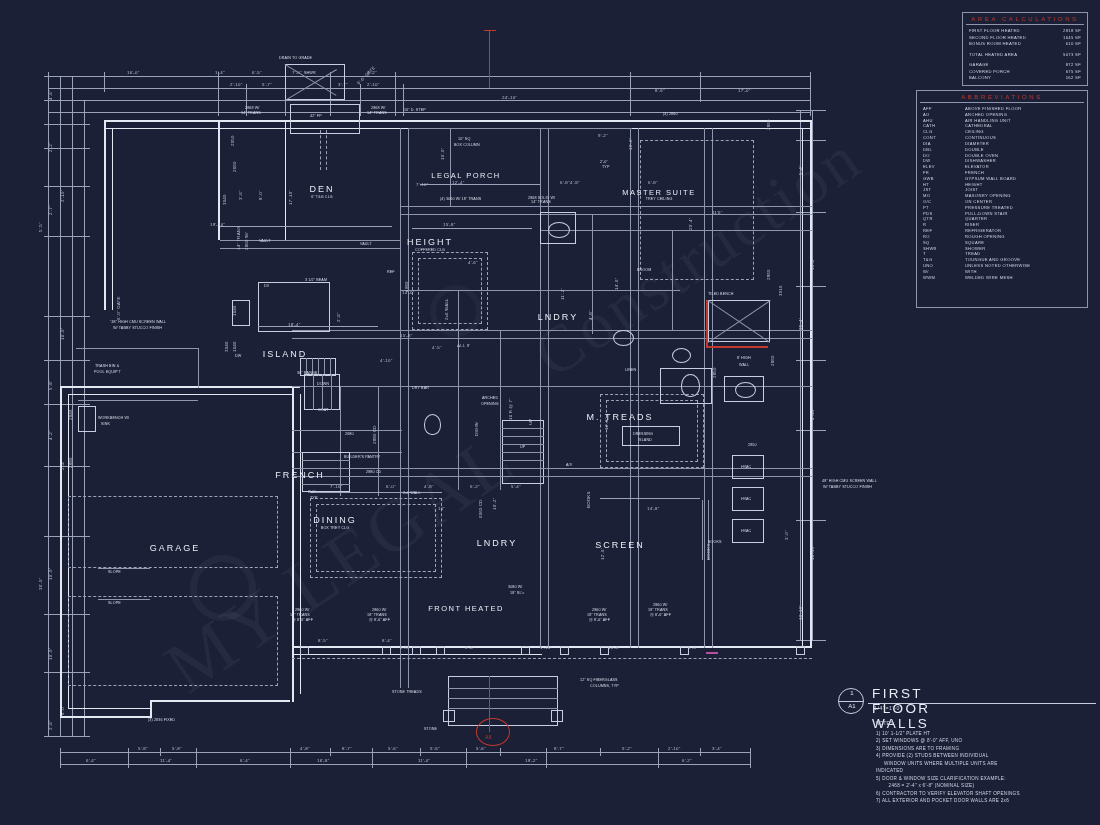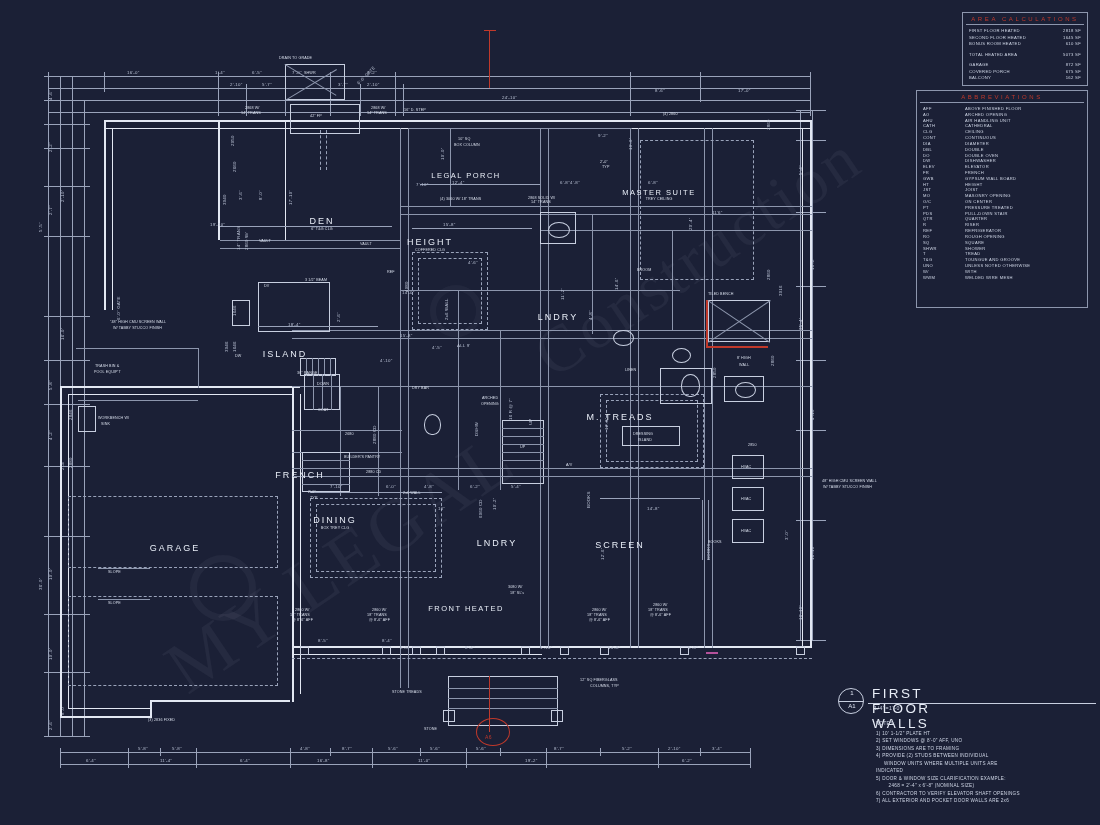--- a/index.html
+++ b/index.html
@@ -446,21 +446,21 @@
     <div class="t dimtxt rot" style="left:586px;top:508px;">BOOKS</div>
     <div class="t dimtxt rot" style="left:706px;top:560px;">BOOKS</div>
     <div class="t dimtxt rot" style="left:784px;top:540px;">3'-0"</div>
     <div class="t dimtxt rot" style="left:336px;top:322px;">2'-6"</div>
     <div class="t dimtxt rot" style="left:116px;top:320px;">6'-0" GATE</div>
     <div class="t dimtxt rot45" style="left:356px;top:82px;">6'-0" GATE</div>
   </div>
 
   <div id="rooms">
       <div style="position: absolute; left: 322px; top: 184px; transform: translateX(-50%); text-align: center;">
-        <div class="t room" style="position: static; margin-top: 32px;">DEN</div>
+        <div class="t room" style="position: static;">DEN</div>
         <div class="t xs" style="position: static;">6" T&amp;G CLG</div>
       </div>
       <div style="position: absolute; left: 466px; top: 171px; transform: translateX(-50%); text-align: center;">
         <div class="t room2" style="position: static;">LEGAL PORCH</div>
       </div>
       <div style="position: absolute; left: 659px; top: 188px; transform: translateX(-50%); text-align: center;">
         <div class="t room2" style="position: static;">MASTER SUITE</div>
         <div class="t xs" style="position: static;">TREY CEILING</div>
       </div>
       <div style="position: absolute; left: 430px; top: 237px; transform: translateX(-50%); text-align: center;">

